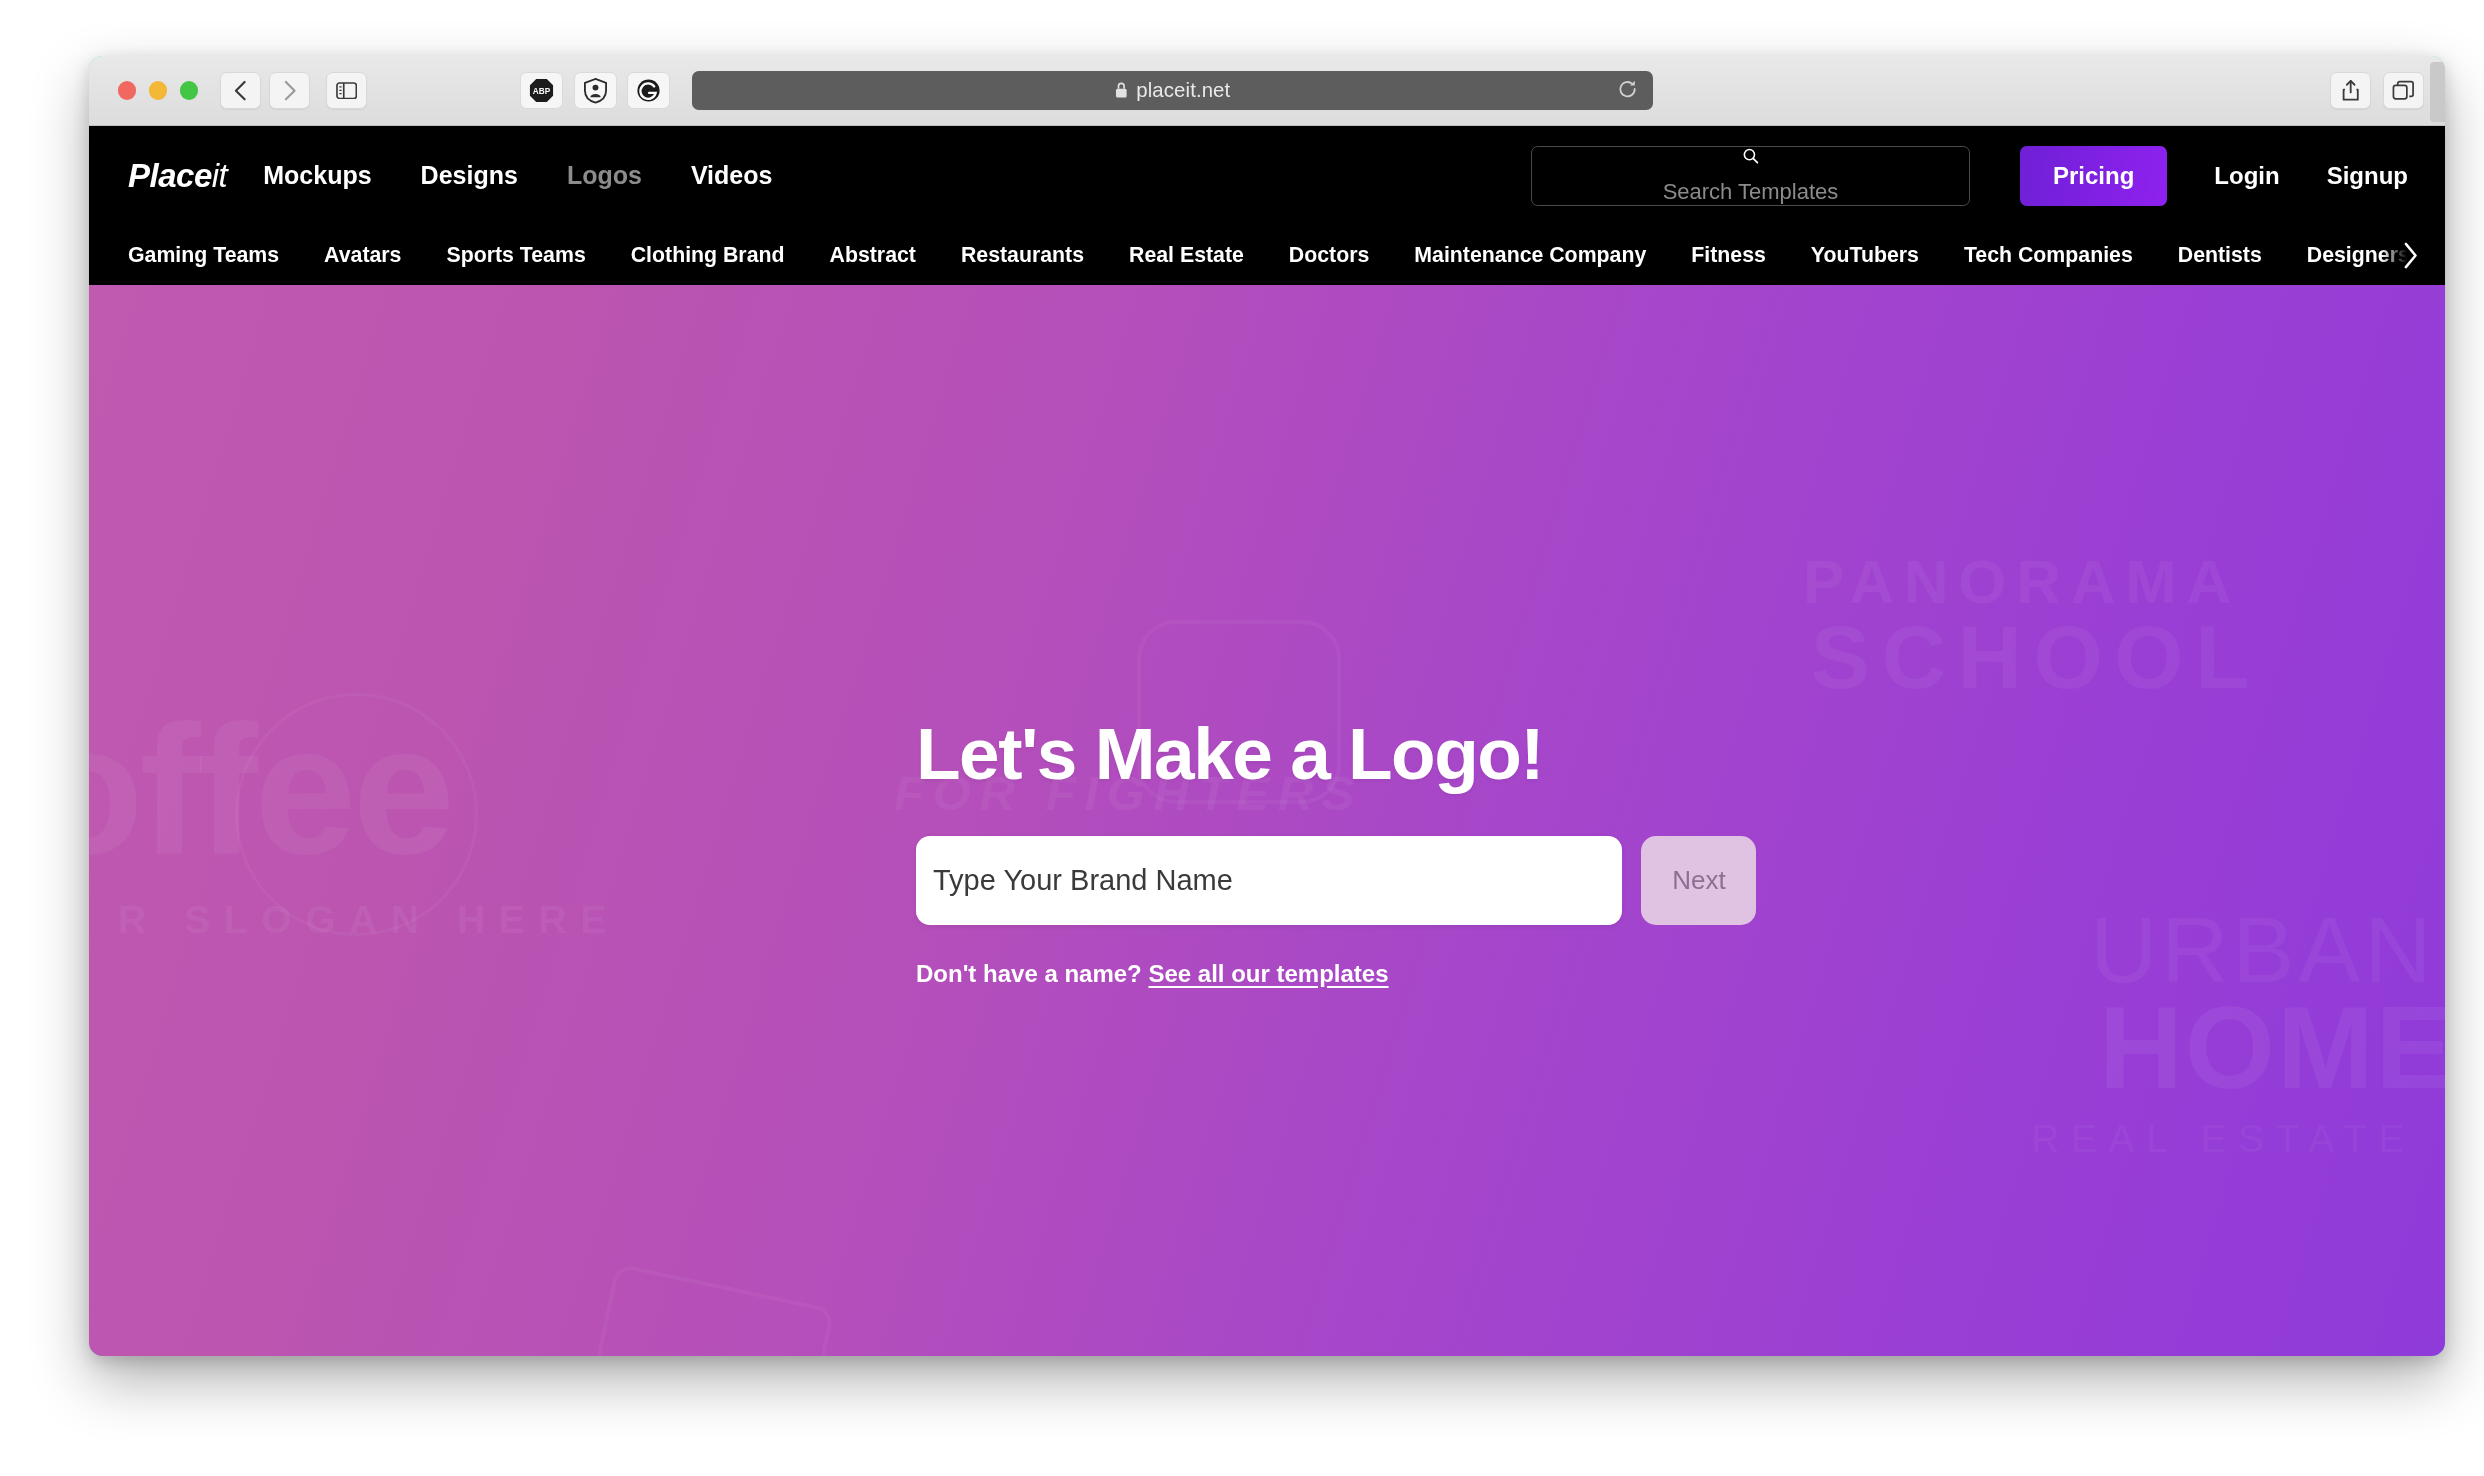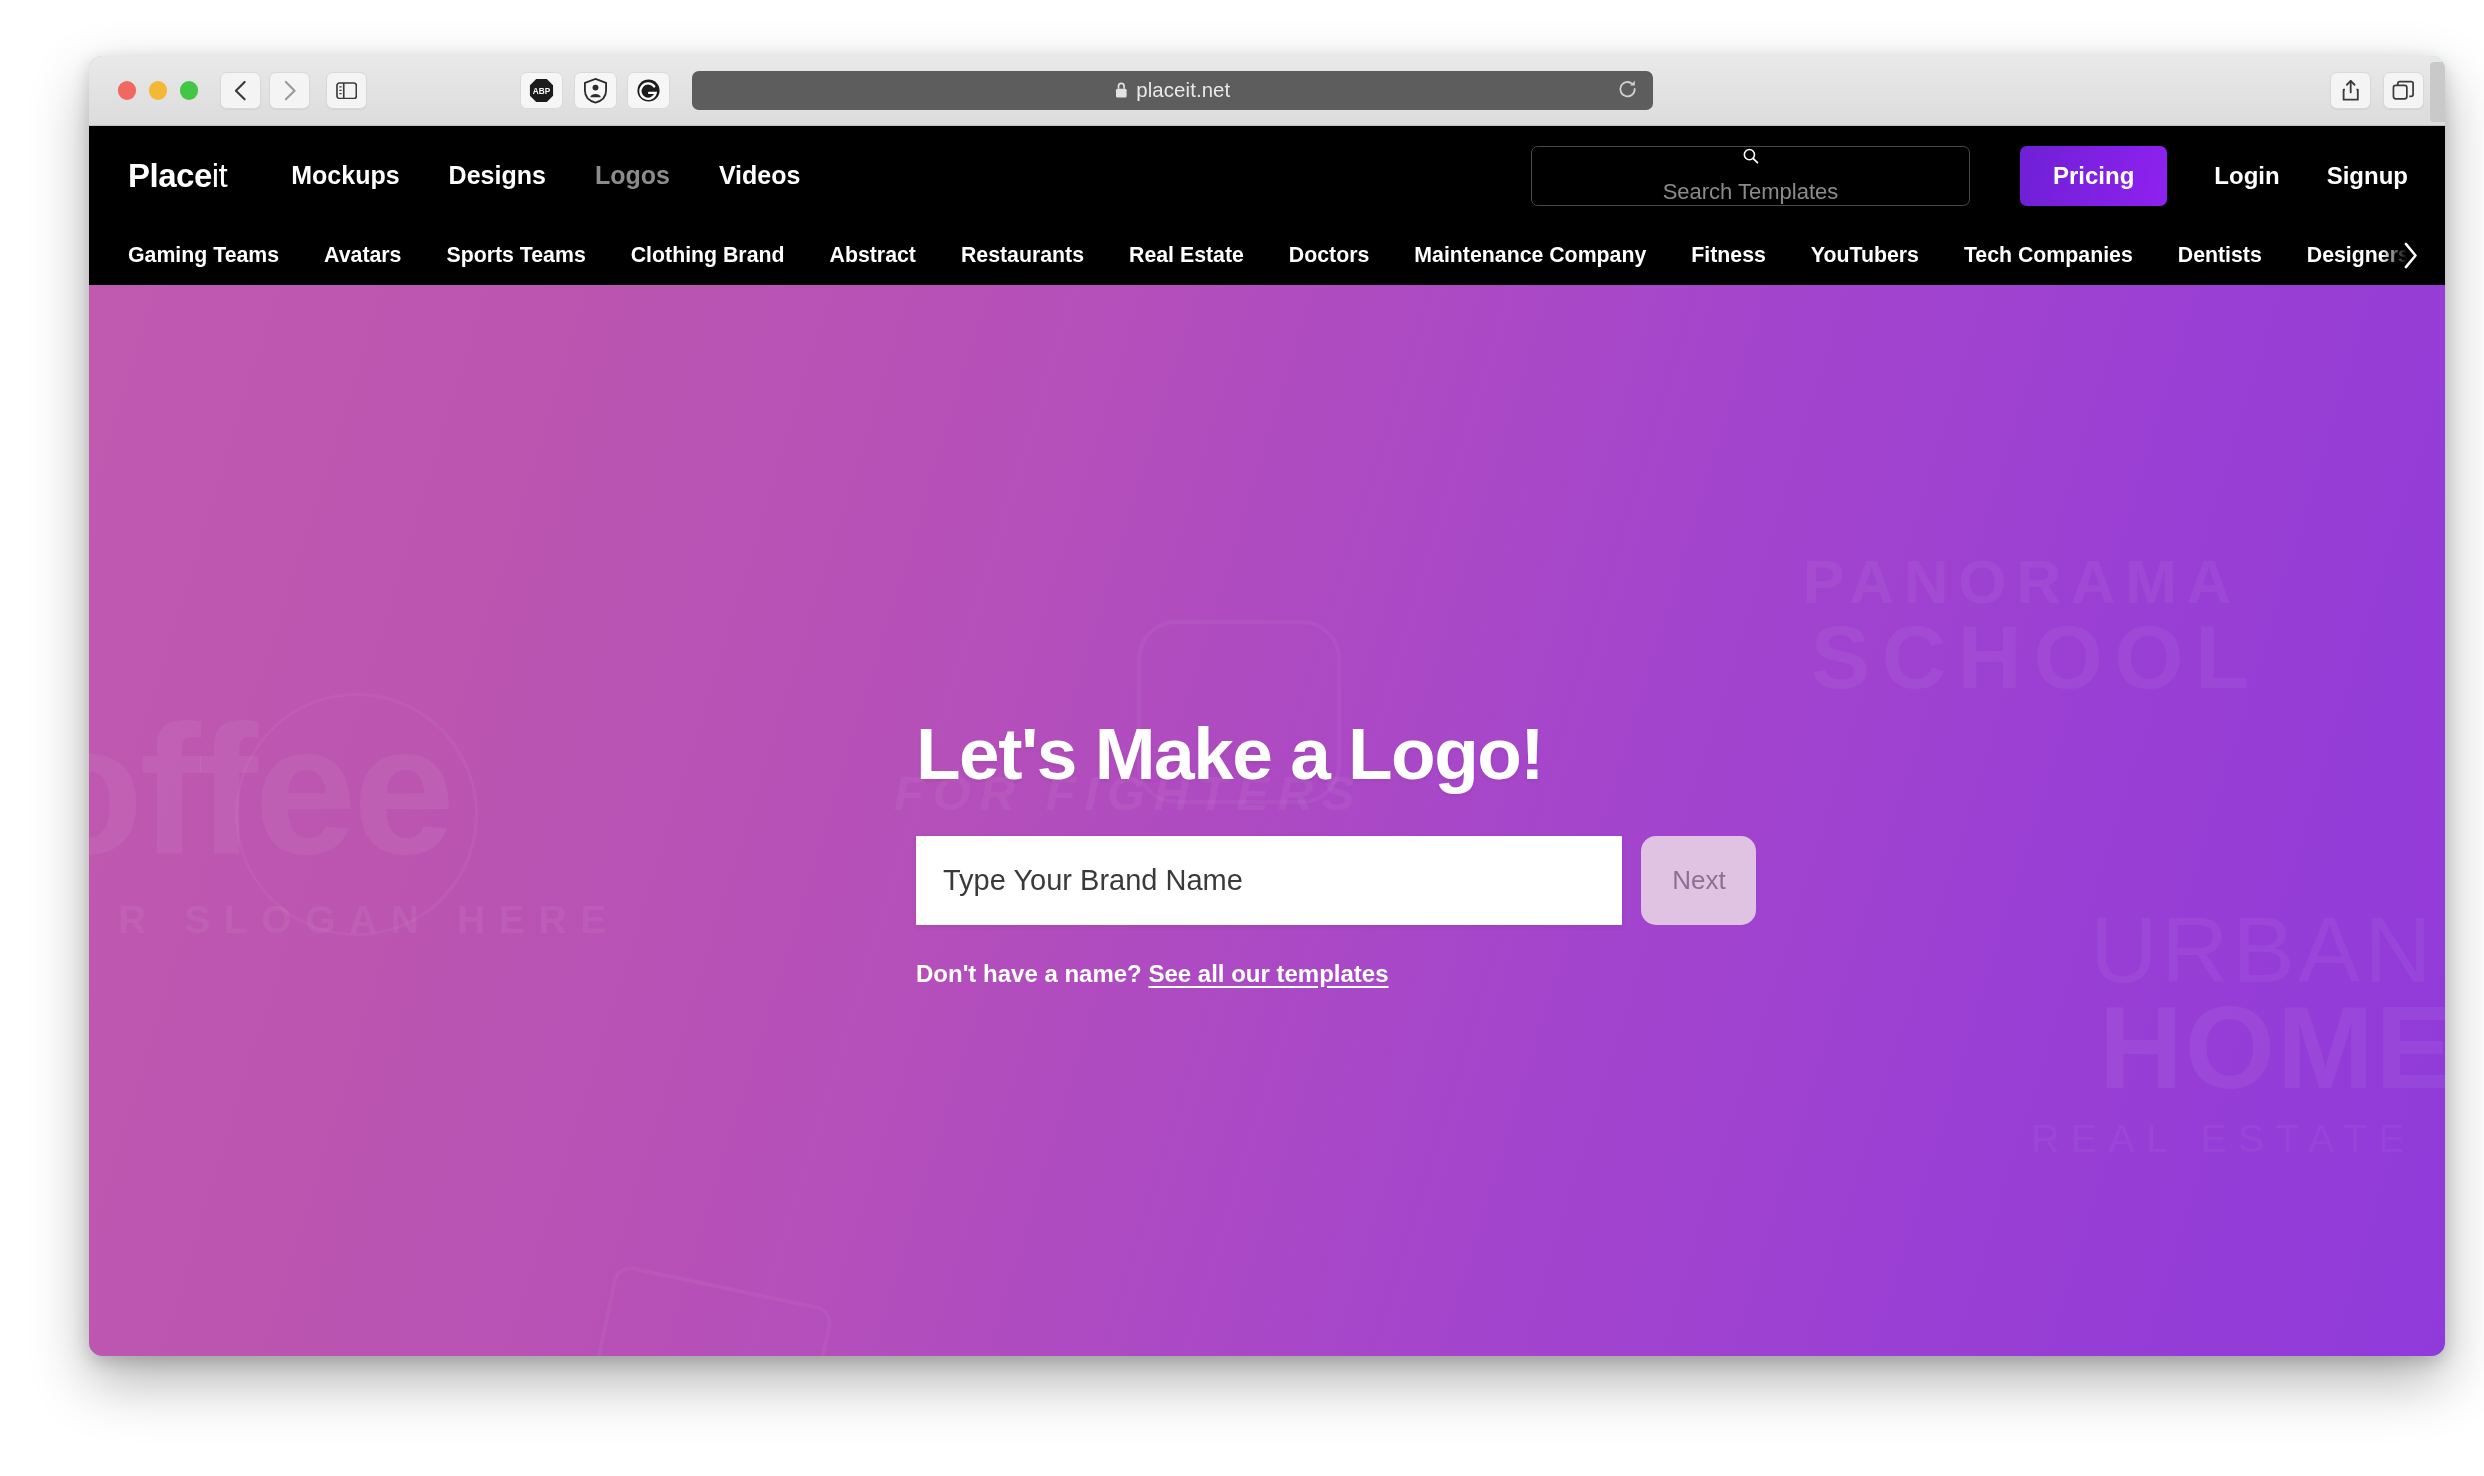--- a/index.html
+++ b/index.html
@@ -121,22 +121,23 @@
   .site-header {
     height: 99px;
     background: #000000;
     display: flex;
     align-items: center;
     padding: 0 37px 0 39px;
   }
   .logo {
     font-size: 33px;
     color: #ffffff;
+    font-style: italic;
     letter-spacing: -0.5px;
-    margin-right: 64px;
+    margin-right: 36px;
     white-space: nowrap;
   }
   .logo .logo-bold { font-weight: 700; }
   .logo .logo-light { font-weight: 400; }
 
   .main-nav { display: flex; align-items: center; gap: 49px; }
   .main-nav a {
     color: #ffffff;
     font-size: 25px;
     font-weight: 600;
@@ -328,25 +329,25 @@
   .brand-row {
     display: flex;
     align-items: stretch;
     gap: 19.4px;
     margin-bottom: 35px;
   }
   .brand-input {
     width: 706px;
     height: 89px;
     border: none;
-    border-radius: 1px;
+    border-radius: 14px;
     background: #ffffff;
     font-size: 29px;
     color: #2b2b2b;
-    padding: 0 27px;
+    padding: 0 17px;
     font-family: "Liberation Sans", sans-serif;
     outline: none;
     box-shadow: 0 1.9px 5.8px rgba(0,0,0,0.07);
   }
   .brand-input::placeholder { color: #3a3a3a; opacity: 1; }
 
   .next-btn {
     width: 115px;
     height: 89px;
     border: none;

